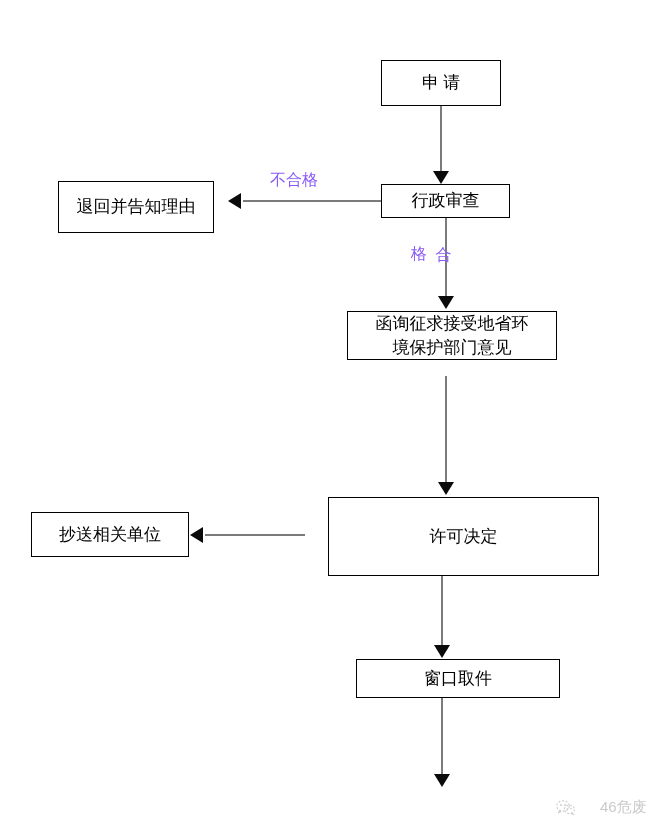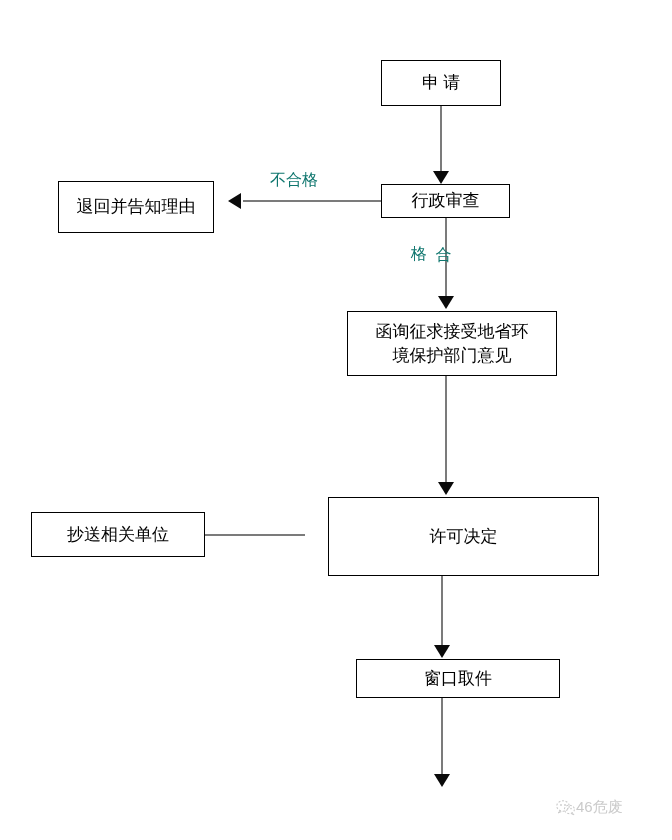--- a/index.html
+++ b/index.html
@@ -67,35 +67,35 @@
     width: 0;
     height: 0;
     border-top: 8px solid transparent;
     border-bottom: 8px solid transparent;
     border-right: 13px solid #0a0a0a;
   }
   .edge-label {
     position: absolute;
     font-size: 16px;
     font-family: Liberation Mono, monospace;
-    color: #0f766e;
+    color: #8b5cf6;
     white-space: nowrap;
   }
   .edge-label.vertical {
     writing-mode: vertical-rl;
     text-orientation: upright;
     line-height: 1.55;
     letter-spacing: 4px;
     white-space: pre-line;
   }
   .watermark {
     position: absolute;
     display: flex;
     align-items: center;
-    gap: 0;
+    gap: 24px;
     color: #c8c8c8;
     font-size: 15px;
     font-family: "Liberation Sans", sans-serif;
     opacity: .95;
   }
   .watermark svg { display: block; }
 </style>
 </head>
 <body>
 
@@ -125,26 +125,26 @@
 
   <div class="edge-v" style="left:441px; top:698px; height:77px;"></div>
   <div class="arrow-down" style="left:434px; top:774px;"></div>
 
   <div class="node" style="left:381px; top:60px; width:120px; height:46px;">申    请</div>
 
   <div class="node" style="left:381px; top:184px; width:129px; height:34px;">行政审查</div>
 
   <div class="node" style="left:58px; top:181px; width:156px; height:52px;">退回并告知理由</div>
 
-  <div class="node" style="left:347px; top:311px; width:210px; height:65px;">函询征求接受地省环
+  <div class="node" style="left:347px; top:311px; width:210px; height:49px;">函询征求接受地省环
 境保护部门意见</div>
 
   <div class="node" style="left:305px; top:497px; width:271px; height:79px;margin-left:23px;">许可决定</div>
 
-  <div class="node" style="left:31px; top:512px; width:174px; height:45px;">抄送相关单位</div>
+  <div class="node" style="left:31px; top:512px; width:158px; height:45px;">抄送相关单位</div>
 
   <div class="node" style="left:356px; top:659px; width:204px; height:39px;">窗口取件</div>
 
 
   <div class="watermark" style="left:556px; top:798px;">
     <span>
       <svg width="20" height="18" viewBox="0 0 20 18" aria-hidden="true">
         <ellipse cx="7" cy="7" rx="6.2" ry="5.2" fill="none" stroke="#c8c8c8" stroke-width="1.1" stroke-dasharray="2 1.6"></ellipse>
         <path d="M4 11.6 L2.2 14 L5.2 12.6 Z" fill="none" stroke="#c8c8c8" stroke-width="1"></path>
         <circle cx="5" cy="6" r="0.9" fill="#c8c8c8"></circle>

